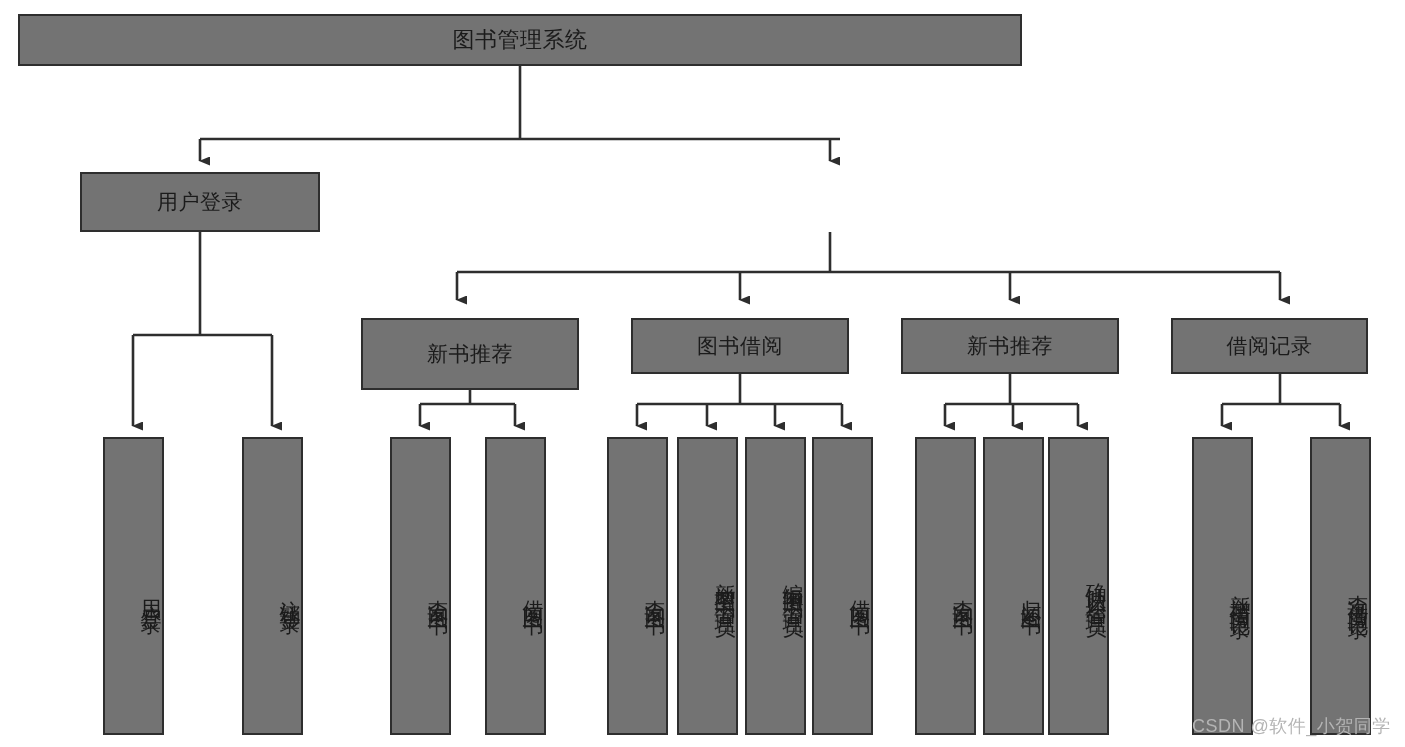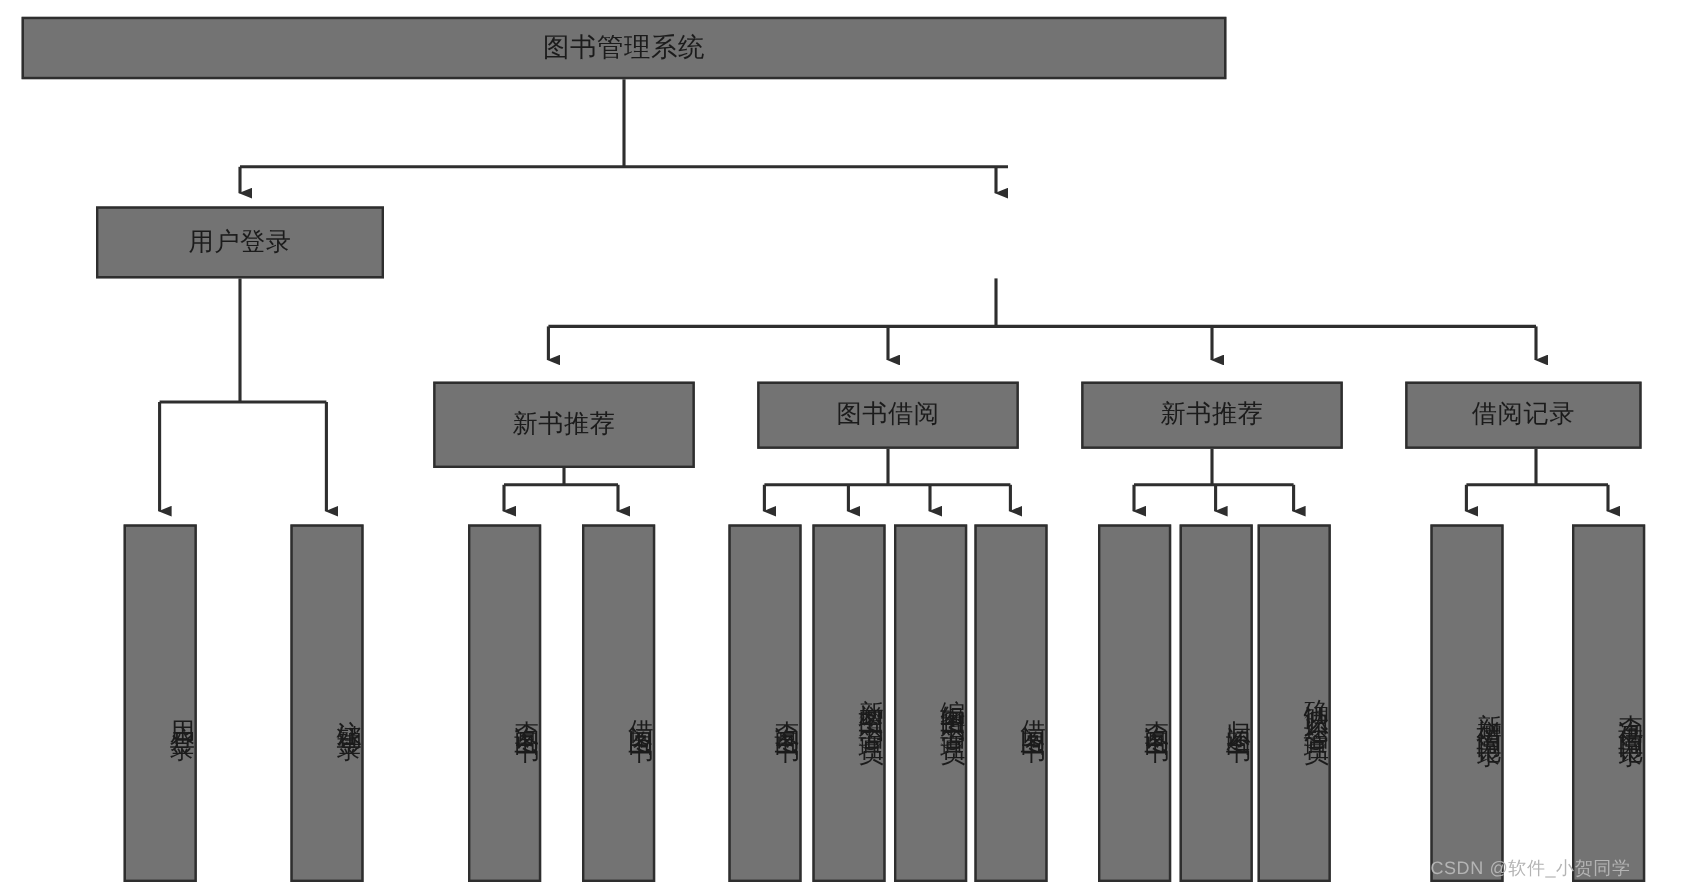--- a/index.html
+++ b/index.html
@@ -56,21 +56,21 @@
   }
   .node.vertical.topalign {
     align-items: flex-start;
   }
   .node-label {
     display: block;
     white-space: nowrap;
   }
   .watermark {
     position: absolute;
-    font-size: 15px;
+    font-size: 18px;
     color: #b4b4b4;
     letter-spacing: 0.5px;
     white-space: nowrap;
   }
 </style>
 </head>
 <body>
 
 <div id="diagram-root">
 

